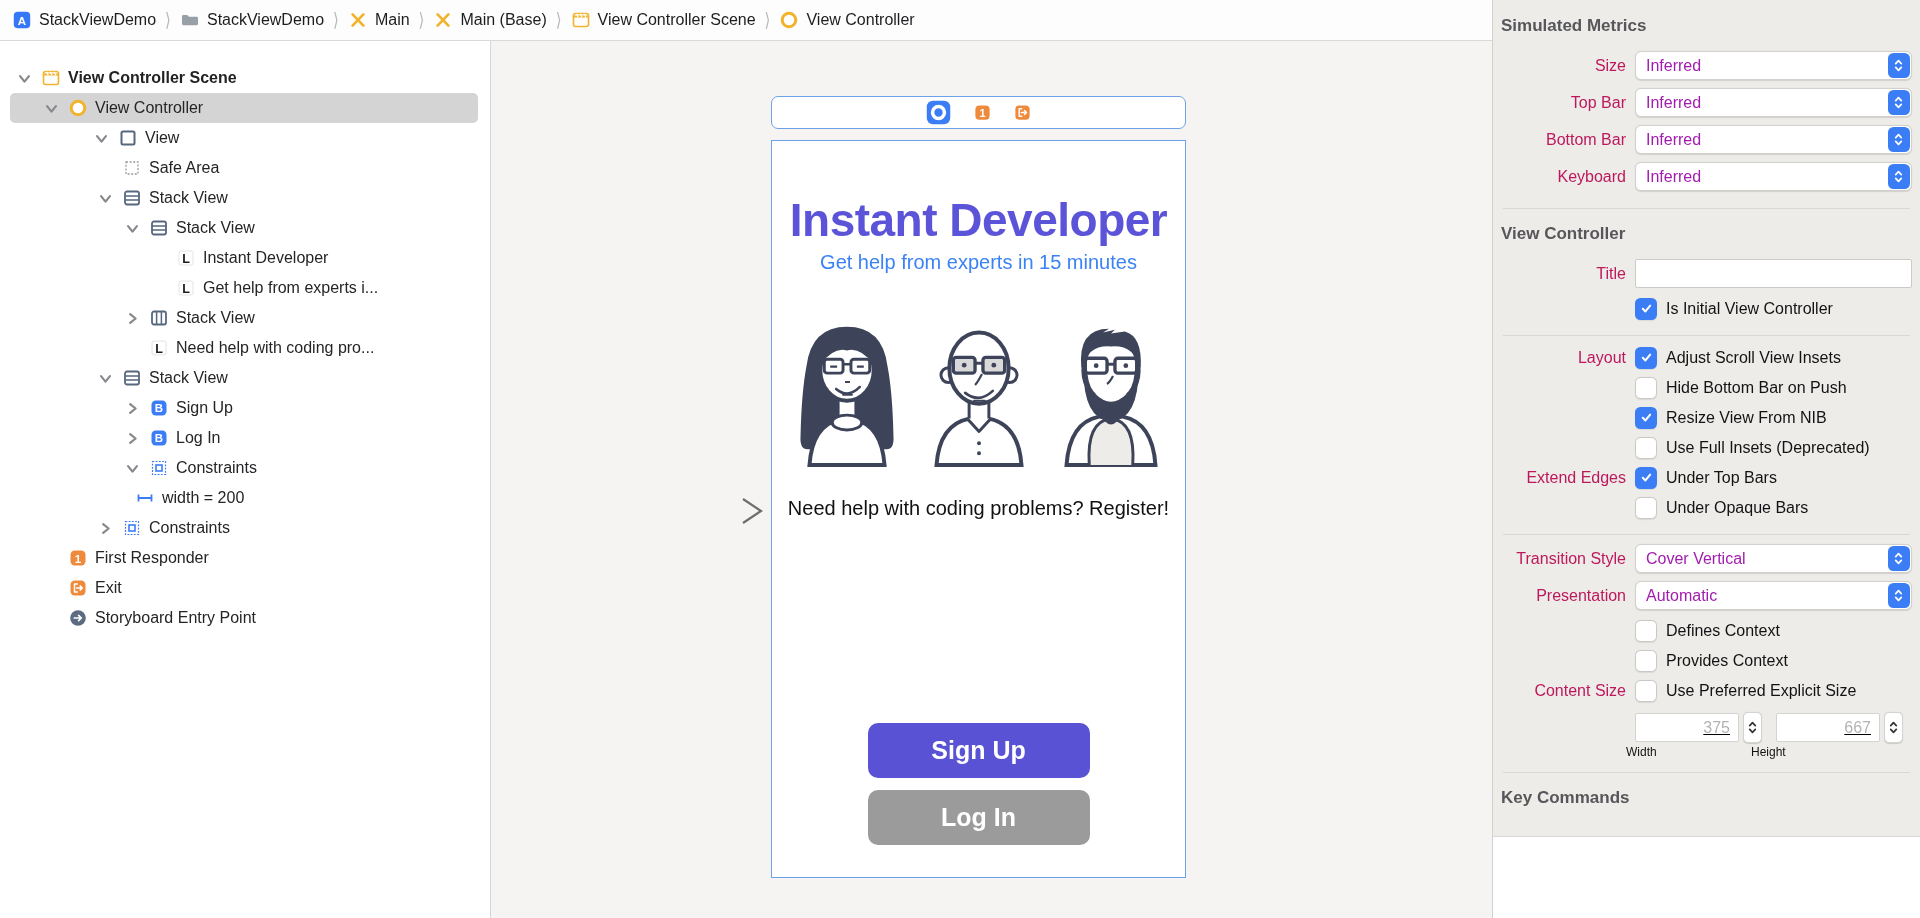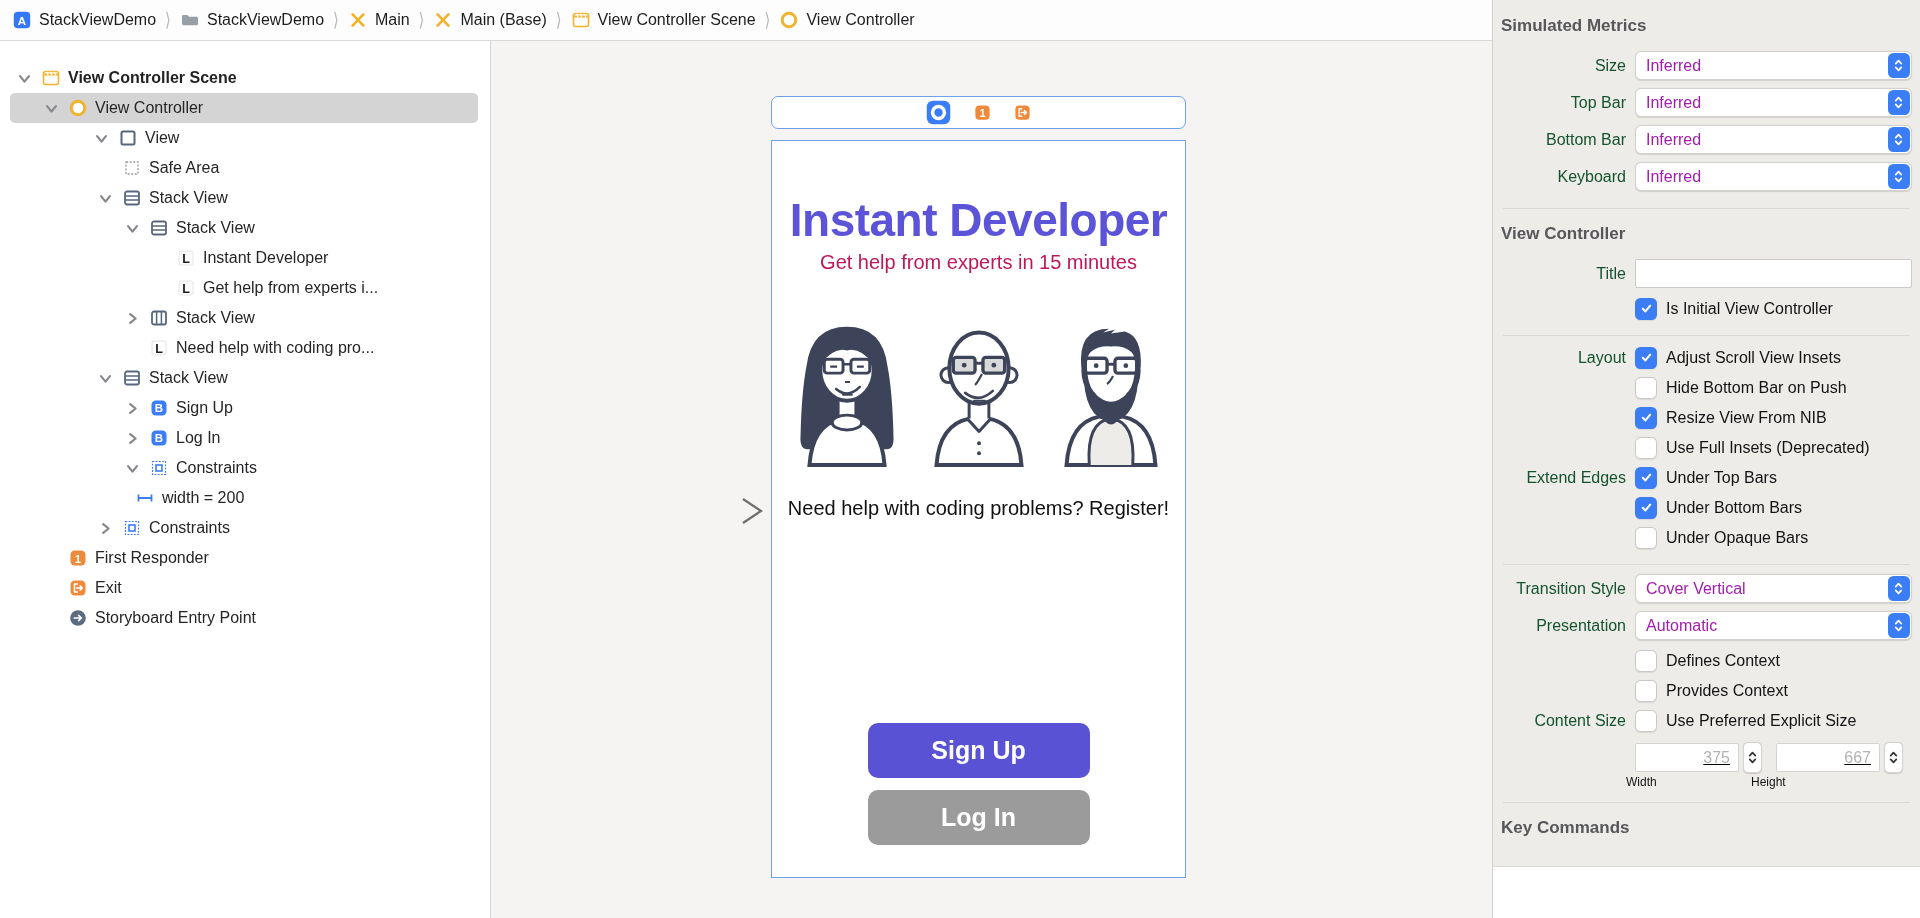--- a/index.html
+++ b/index.html
@@ -29,37 +29,37 @@
   
   .canvas{flex:1;background:#f5f4f3;position:relative;overflow:hidden;}
   .dock{position:absolute;left:280px;top:55px;width:415px;height:33px;background:#fff;
     border:1.5px solid #6fa0ea;border-radius:7px;box-sizing:border-box;
     display:flex;align-items:center;justify-content:center;gap:21px;}
   .dock-ic{display:inline-flex;}
   .device{position:absolute;left:280px;top:99px;width:415px;height:738px;background:#fff;
     border:1.5px solid #6fa0ea;box-sizing:border-box;}
   .v-title{position:absolute;top:52px;left:0;right:0;text-align:center;
     font-size:46px;font-weight:600;letter-spacing:-0.5px;}
-  .v-sub{position:absolute;top:110px;left:0;right:0;text-align:center;font-size:20px;color:#be185d;}
+  .v-sub{position:absolute;top:110px;left:0;right:0;text-align:center;font-size:20px;color:#3b82f6;}
   .avatar-row{position:absolute;top:158px;left:0;right:0;display:flex;justify-content:center;gap:10px;}
   .avatar{width:122px;height:168px;display:inline-flex;}
   .avatar svg{width:122px;height:168px;}
   .v-caption{position:absolute;top:356px;left:0;right:0;text-align:center;font-size:20px;color:#111;}
   .vbtn{position:absolute;left:50%;transform:translateX(-50%);width:222px;height:55px;border-radius:10px;
     color:#fff;font-size:25px;font-weight:700;display:flex;align-items:center;justify-content:center;}
   .vbtn.signup{top:582px;}
   .vbtn.login{top:649px;}
   .entry-arrow{position:absolute;left:152px;top:455px;}
   
   .inspector{width:428px;height:918px;background:#edece8;border-left:1px solid #d2d1cd;
     box-sizing:border-box;display:flex;flex-direction:column;padding:10px 8px 0;overflow:hidden;}
   .ihead{font-size:17px;font-weight:700;color:#57575b;margin:6px 0 15px;flex:none;}
   .hr{height:1px;background:#d9d8d3;margin:9px 2px;flex:none;}
   .irow{display:flex;align-items:center;margin-bottom:8px;flex:none;}
-  .rlabel{width:134px;flex:none;text-align:right;padding-right:9px;font-size:16px;color:#14532d;box-sizing:border-box;}
+  .rlabel{width:134px;flex:none;text-align:right;padding-right:9px;font-size:16px;color:#be185d;box-sizing:border-box;}
   .popup{flex:1;height:29px;background:#fff;border:1px solid #d2d1ce;border-radius:6px;
     box-shadow:0 0.5px 1px rgba(0,0,0,.12);display:flex;align-items:center;padding-left:10px;box-sizing:border-box;}
   .pval{flex:1;font-size:16px;color:#a21caf;}
   .pcap{width:22px;height:25px;background:#3b7df5;border-radius:5.5px;margin-right:1.5px;
     display:flex;align-items:center;justify-content:center;flex:none;}
   .tfield{flex:1;height:29px;background:#fff;border:1px solid #cbcac7;border-radius:2px;
     box-sizing:border-box;font-size:16px;padding:0 6px;font-family:inherit;}
   .crow{display:flex;align-items:center;height:25px;margin-bottom:5px;flex:none;}
   .cbox{width:22px;height:22px;border-radius:5.5px;flex:none;display:flex;align-items:center;justify-content:center;
     background:#fff;border:1px solid #c9c8c5;box-sizing:border-box;box-shadow:0 0.5px 1px rgba(0,0,0,.08);}
@@ -563,29 +563,20 @@
         <span class="rlabel">Extend Edges</span>
         <span class="cbox on">
           <svg viewBox="0 0 12 12" width="13" height="13">
             <path d="M2.6 6.3 L5 8.7 L9.4 3.4" stroke="#fff" stroke-width="1.9" fill="none" stroke-linecap="round" stroke-linejoin="round"></path>
           </svg>
         </span>
         <span class="clabel">Under Top Bars</span>
       </div>
       <div class="crow">
         <span class="rlabel"></span>
-        <span class="cbox on">
-          <svg viewBox="0 0 12 12" width="13" height="13">
-            <path d="M2.6 6.3 L5 8.7 L9.4 3.4" stroke="#fff" stroke-width="1.9" fill="none" stroke-linecap="round" stroke-linejoin="round"></path>
-          </svg>
-        </span>
-        <span class="clabel">Under Bottom Bars</span>
-      </div>
-      <div class="crow">
-        <span class="rlabel"></span>
         <span class="cbox"></span>
         <span class="clabel">Under Opaque Bars</span>
       </div>
       <div class="hr"></div>
       <div class="irow">
         <span class="rlabel">Transition Style</span>
         <div class="popup">
           <span class="pval">Cover Vertical</span>
           <span class="pcap">
             <svg viewBox="0 0 10 14" width="11" height="15">

